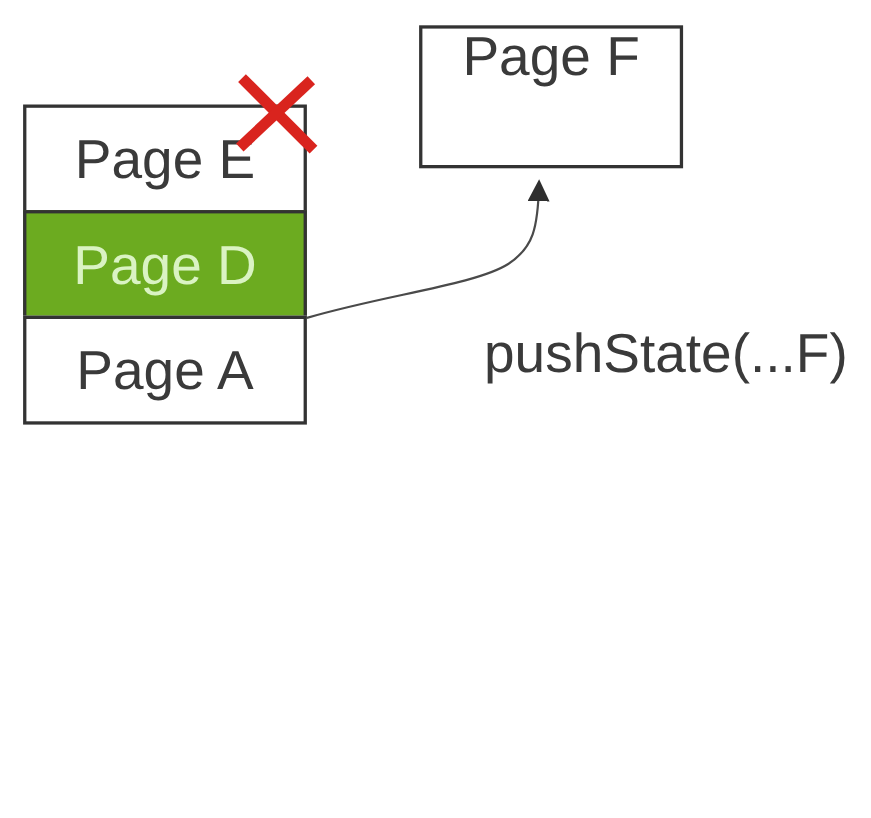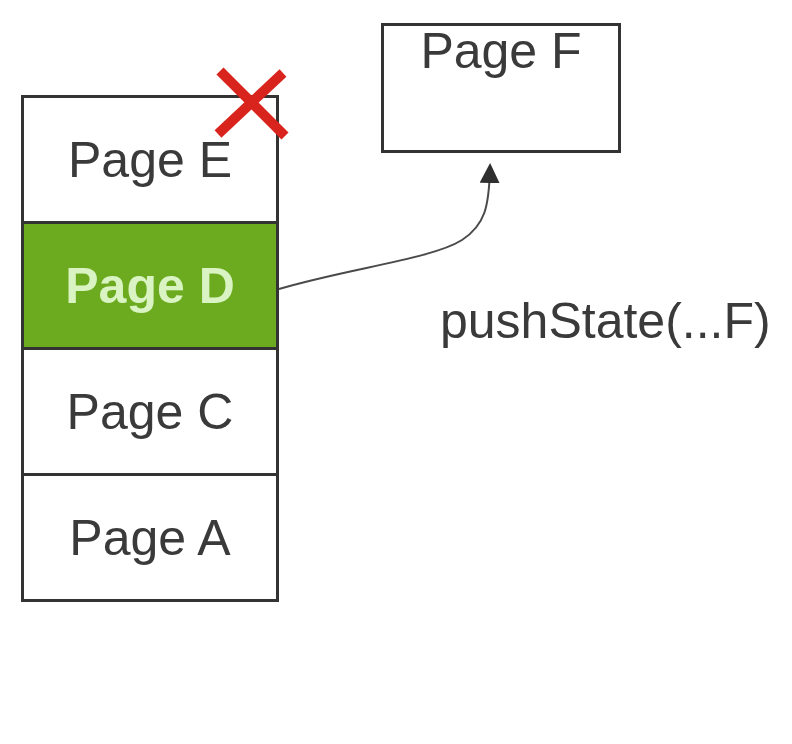--- a/index.html
+++ b/index.html
@@ -18,36 +18,35 @@
   .stack {
     position: absolute;
     left: 21px;
     top: 95px;
     display: flex;
     flex-direction: column;
   }
   .box {
     box-sizing: border-box;
     width: 258px;
-    height: 129px;
+    height: 99px;
     border: 3px solid var(--stroke, #333333);
     background: #ffffff;
     color: var(--text, #3a3a3a);
     display: flex;
     align-items: center;
     justify-content: center;
     font-size: 50px;
     line-height: 1;
     margin-top: -3px;
   }
   .box:first-child { margin-top: 0; }
   .box.current {
     background: var(--green, #6cab20);
     color: var(--green-text, #daf3c3);
-    font-weight: bold;
   }
   .pagef {
     box-sizing: border-box;
     position: absolute;
     left: 381px;
     top: 23px;
     width: 240px;
     height: 130px;
     border: 3px solid var(--stroke, #333333);
     background: #ffffff;
@@ -82,23 +81,20 @@
 <div class="canvas" style="--bg: #ffffff; --stroke: #333333; --text: #3a3a3a; --green: #6cab20; --green-text: #daf3c3;">
 
   <div class="stack">
     <div class="box">
       <span>Page E</span>
     </div>
     <div class="box current">
       <span>Page D</span>
     </div>
     <div class="box">
-      <span>Page C</span>
-    </div>
-    <div class="box">
       <span>Page A</span>
     </div>
   </div>
 
   <div class="pagef">
     <span>Page F</span>
   </div>
 
   <div class="annotation">pushState(...F)</div>
 

